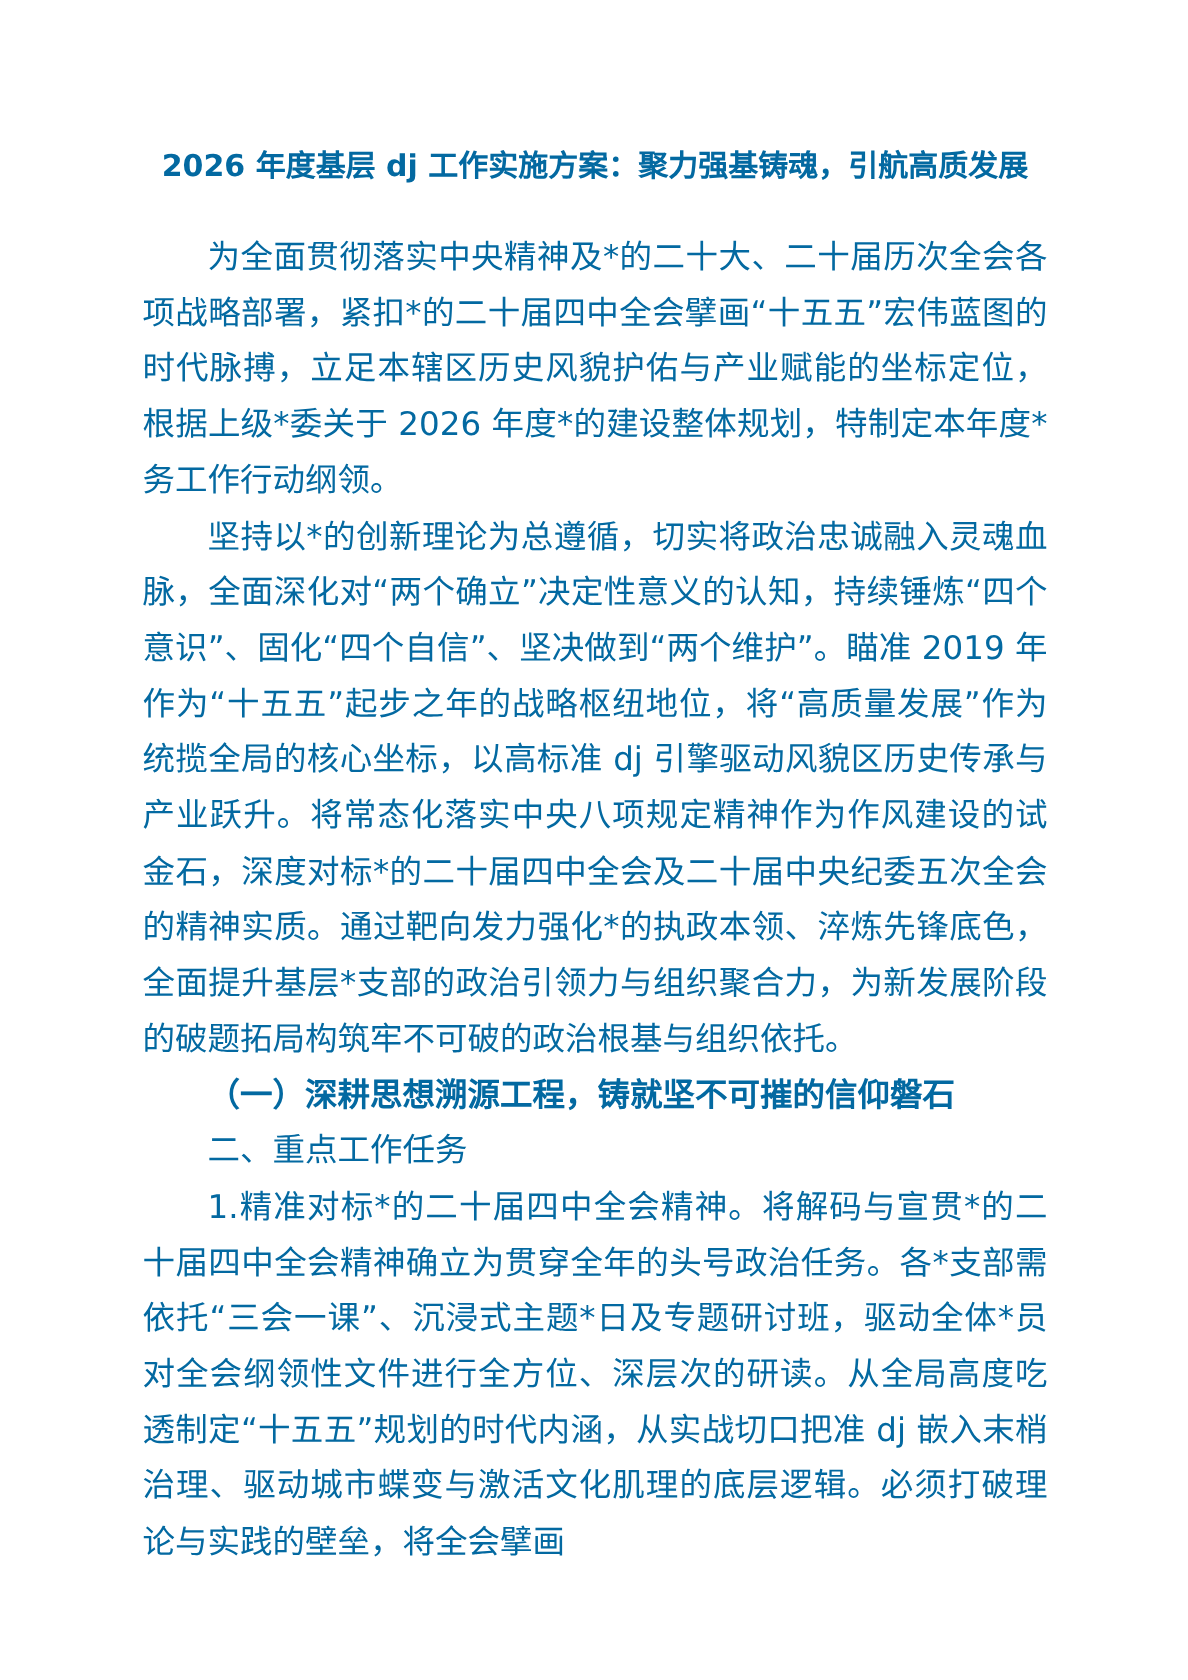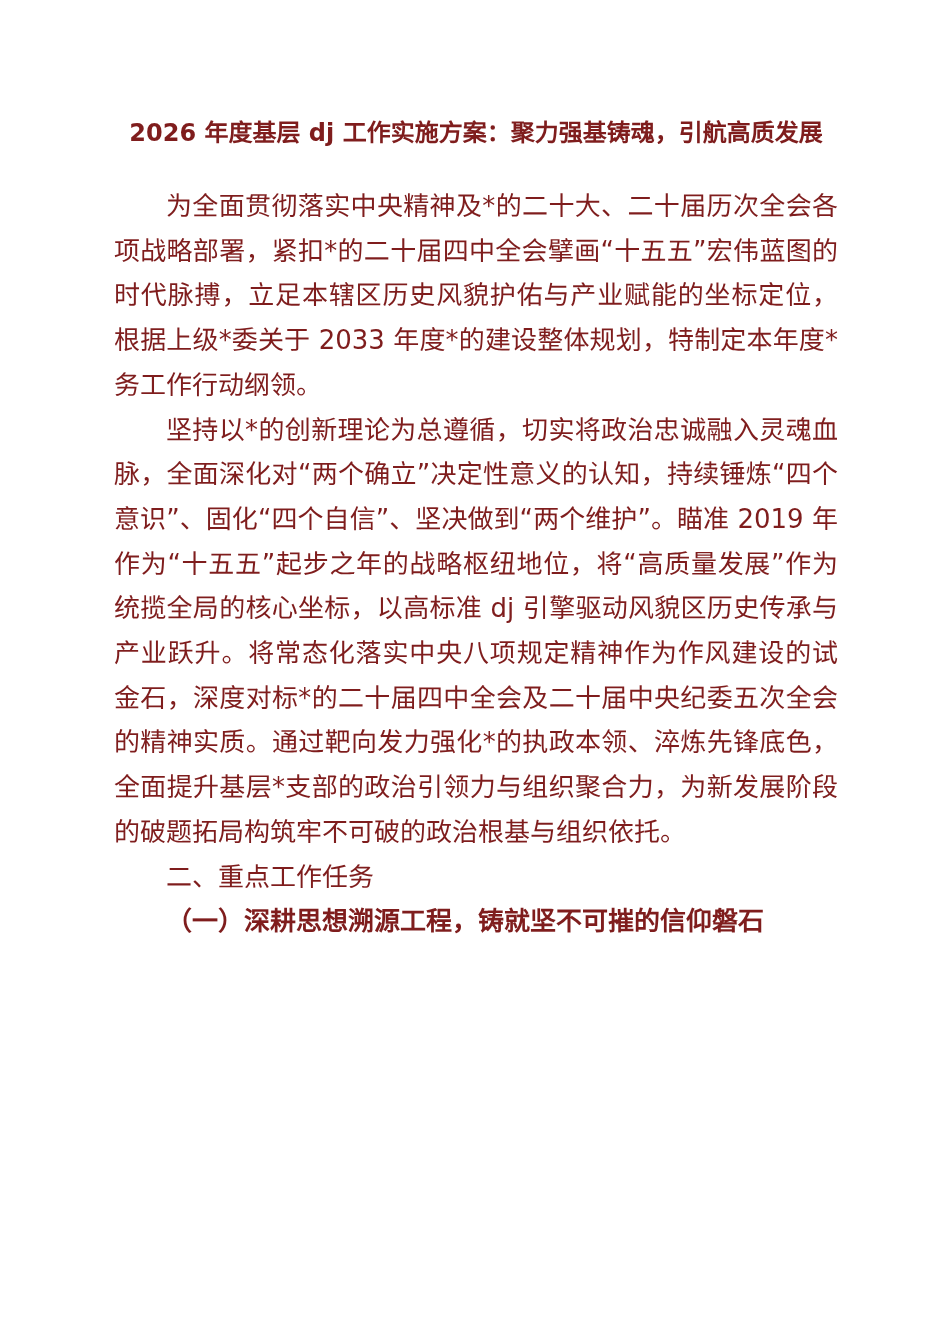--- a/index.html
+++ b/index.html
@@ -10,21 +10,21 @@
   .page {
     position: relative;
     width: 950px;
     height: 1344px;
     margin: 0 auto;
     background: #ffffff;
     box-sizing: border-box;
     padding: 110px 112px 0 114px;
     overflow: hidden;
     font-family: "DejaVu Sans", "Liberation Sans", sans-serif;
-    color: #7f1d1d;
+    color: #0369a1;
   }
   .doc-title {
     margin: 0 0 27px 0;
     font-size: 24px;
     font-weight: bold;
     line-height: 47px;
     text-align: center;
     white-space: nowrap;
   }
   .para {
@@ -39,22 +39,23 @@
   .para.bold {
     font-weight: bold;
   }
 </style>
 </head>
 <body>
 
 <div class="page">
   <h1 class="doc-title">2026 年度基层 dj 工作实施方案：聚力强基铸魂，引航高质发展</h1>
 
-  <p class="para">为全面贯彻落实中央精神及*的二十大、二十届历次全会各项战略部署，紧扣*的二十届四中全会擘画“十五五”宏伟蓝图的时代脉搏，立足本辖区历史风貌护佑与产业赋能的坐标定位，根据上级*委关于 2033 年度*的建设整体规划，特制定本年度*务工作行动纲领。</p>
+  <p class="para">为全面贯彻落实中央精神及*的二十大、二十届历次全会各项战略部署，紧扣*的二十届四中全会擘画“十五五”宏伟蓝图的时代脉搏，立足本辖区历史风貌护佑与产业赋能的坐标定位，根据上级*委关于 2026 年度*的建设整体规划，特制定本年度*务工作行动纲领。</p>
 
 
   <p class="para">坚持以*的创新理论为总遵循，切实将政治忠诚融入灵魂血脉，全面深化对“两个确立”决定性意义的认知，持续锤炼“四个意识”、固化“四个自信”、坚决做到“两个维护”。瞄准 2019 年作为“十五五”起步之年的战略枢纽地位，将“高质量发展”作为统揽全局的核心坐标，以高标准 dj 引擎驱动风貌区历史传承与产业跃升。将常态化落实中央八项规定精神作为作风建设的试金石，深度对标*的二十届四中全会及二十届中央纪委五次全会的精神实质。通过靶向发力强化*的执政本领、淬炼先锋底色，全面提升基层*支部的政治引领力与组织聚合力，为新发展阶段的破题拓局构筑牢不可破的政治根基与组织依托。</p>
 
+  <p class="para bold">（一）深耕思想溯源工程，铸就坚不可摧的信仰磐石</p>
+
   <p class="para">二、重点工作任务</p>
 
-  <p class="para bold">（一）深耕思想溯源工程，铸就坚不可摧的信仰磐石</p>
-
+  <p class="para">1.精准对标*的二十届四中全会精神。将解码与宣贯*的二十届四中全会精神确立为贯穿全年的头号政治任务。各*支部需依托“三会一课”、沉浸式主题*日及专题研讨班，驱动全体*员对全会纲领性文件进行全方位、深层次的研读。从全局高度吃透制定“十五五”规划的时代内涵，从实战切口把准 dj 嵌入末梢治理、驱动城市蝶变与激活文化肌理的底层逻辑。必须打破理论与实践的壁垒，将全会擘画</p>
 </div>
 
 </body></html>

